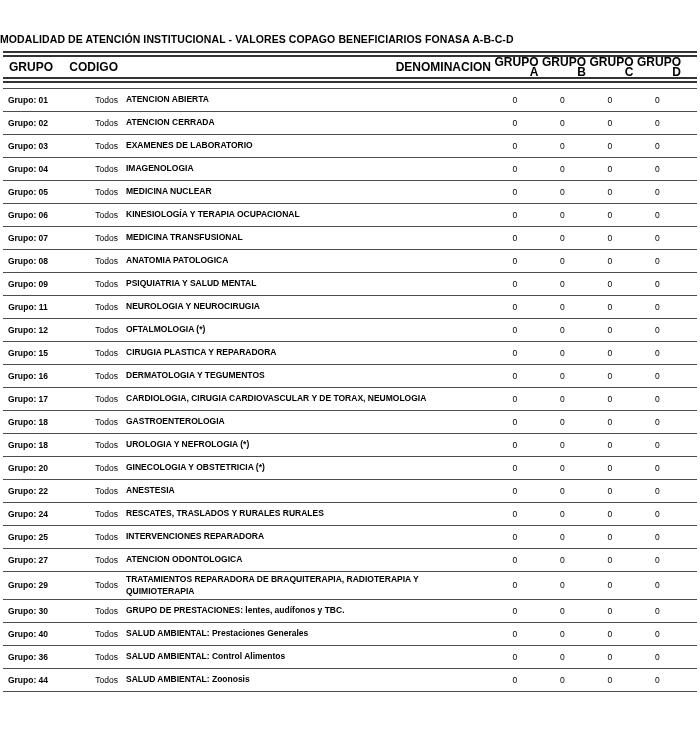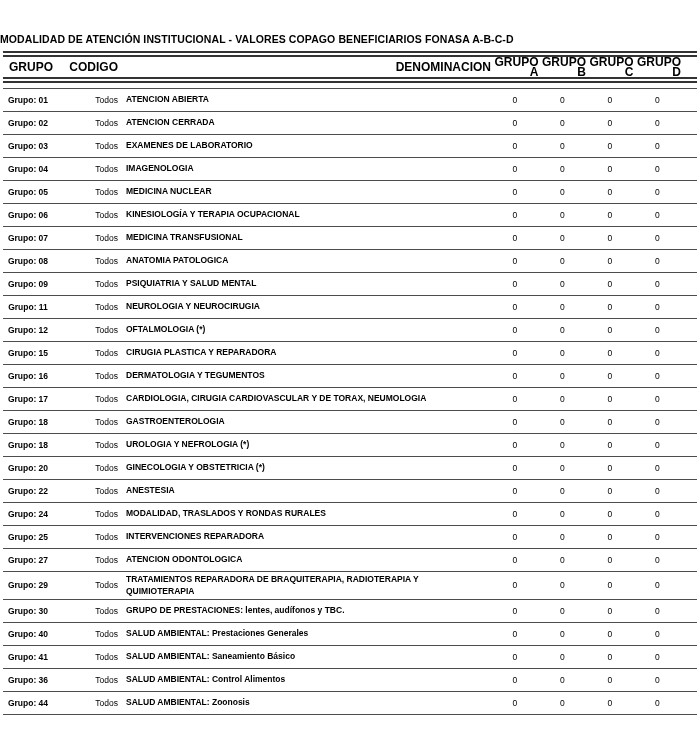--- a/index.html
+++ b/index.html
@@ -314,21 +314,21 @@
       <td class="c-val">0</td>
       <td class="c-val">0</td>
       <td class="c-val">0</td>
       <td class="c-val">0</td>
       <td class="c-space"></td>
     </tr>
 
     <tr>
       <td class="c-grupo">Grupo: 24</td>
       <td class="c-codigo">Todos</td>
-      <td class="c-denom">MODALIDAD, TRASLADOS Y RONDAS RURALES</td>
+      <td class="c-denom">RESCATES, TRASLADOS Y RURALES RURALES</td>
       <td class="c-val">0</td>
       <td class="c-val">0</td>
       <td class="c-val">0</td>
       <td class="c-val">0</td>
       <td class="c-space"></td>
     </tr>
 
     <tr>
       <td class="c-grupo">Grupo: 25</td>
       <td class="c-codigo">Todos</td>
@@ -377,30 +377,20 @@
       <td class="c-grupo">Grupo: 40</td>
       <td class="c-codigo">Todos</td>
       <td class="c-denom">SALUD AMBIENTAL: Prestaciones Generales</td>
       <td class="c-val">0</td>
       <td class="c-val">0</td>
       <td class="c-val">0</td>
       <td class="c-val">0</td>
       <td class="c-space"></td>
     </tr>
 
-    <tr>
-      <td class="c-grupo">Grupo: 41</td>
-      <td class="c-codigo">Todos</td>
-      <td class="c-denom">SALUD AMBIENTAL: Saneamiento Básico</td>
-      <td class="c-val">0</td>
-      <td class="c-val">0</td>
-      <td class="c-val">0</td>
-      <td class="c-val">0</td>
-      <td class="c-space"></td>
-    </tr>
 
     <tr>
       <td class="c-grupo">Grupo: 36</td>
       <td class="c-codigo">Todos</td>
       <td class="c-denom">SALUD AMBIENTAL: Control Alimentos</td>
       <td class="c-val">0</td>
       <td class="c-val">0</td>
       <td class="c-val">0</td>
       <td class="c-val">0</td>
       <td class="c-space"></td>

